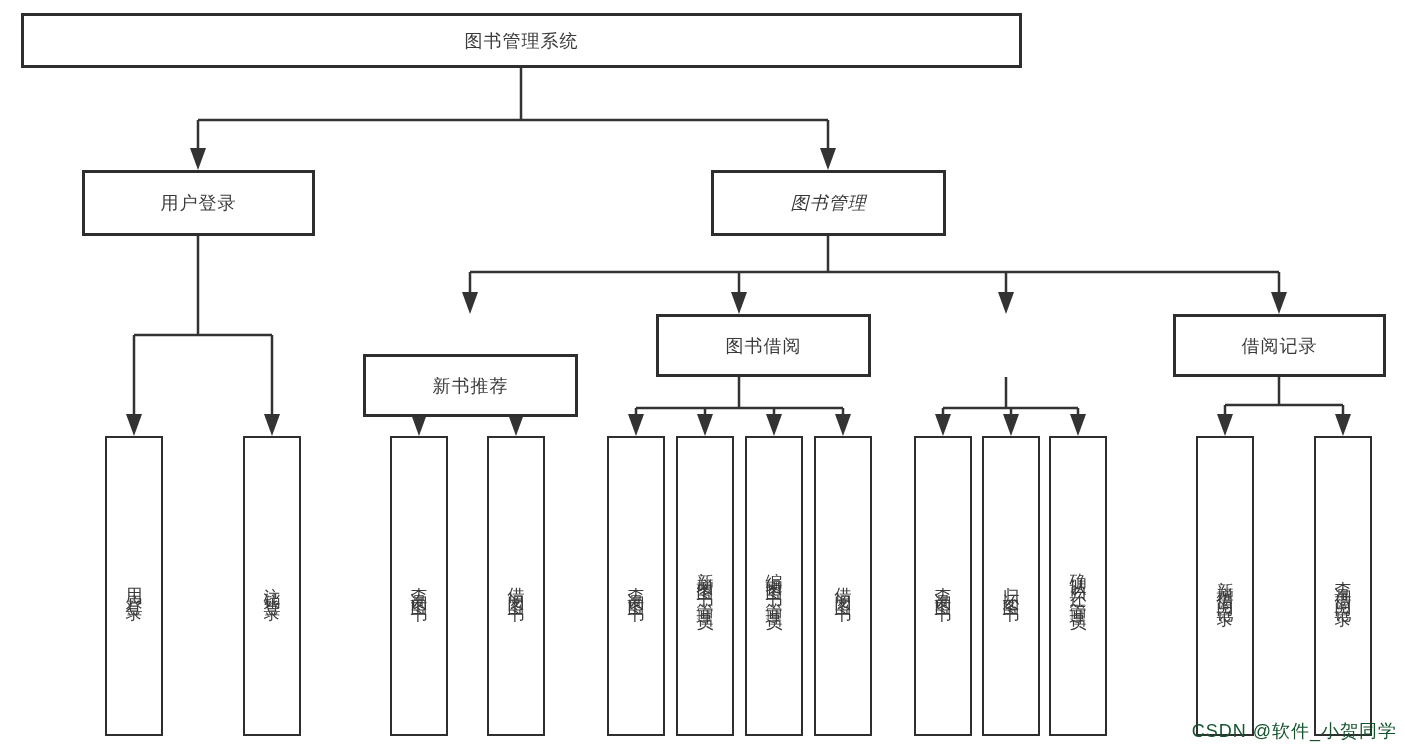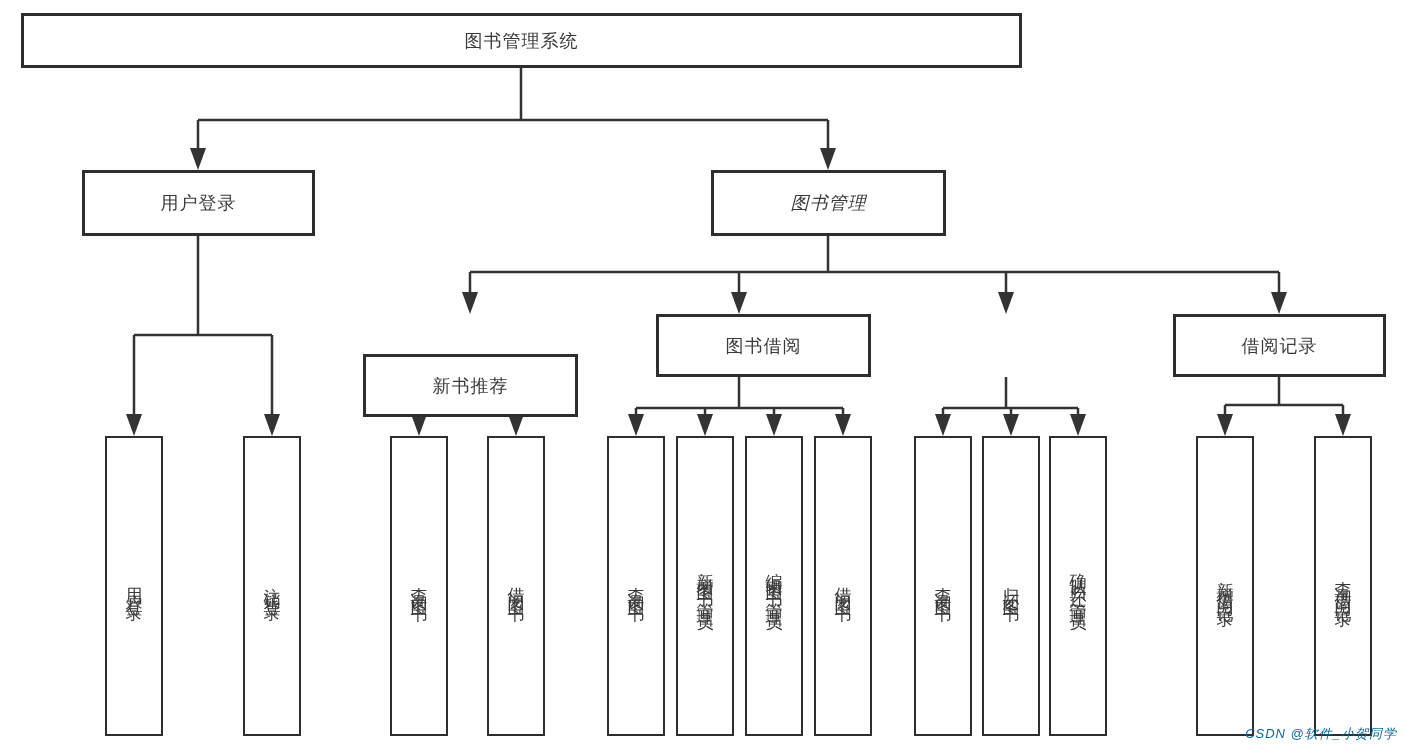--- a/index.html
+++ b/index.html
@@ -16,23 +16,22 @@
     font-size:18px; color:#3a3a3a; letter-spacing:1px;
     text-align:center;
   }
   .vnode {
     writing-mode:vertical-rl; text-orientation:mixed;
     font-size:17px; letter-spacing:6px; line-height:1;
     border-width:2.5px;
   }
   #watermark {
     position:absolute; z-index:2; right:8px; bottom:4px;
-    font-size:13px; color:#0369a1; letter-spacing:1px;
+    font-size:18px; color:#14532d; letter-spacing:1px;
     font-family:"Liberation Sans","DejaVu Sans",sans-serif;
-    font-style:italic;
   }
 </style>
 </head>
 <body>
 
 <div id="stage">
 
   <svg id="wires" width="1405" height="747" viewBox="0 0 1405 747">
     <g stroke="#333333" stroke-width="2.5" fill="none">
 

